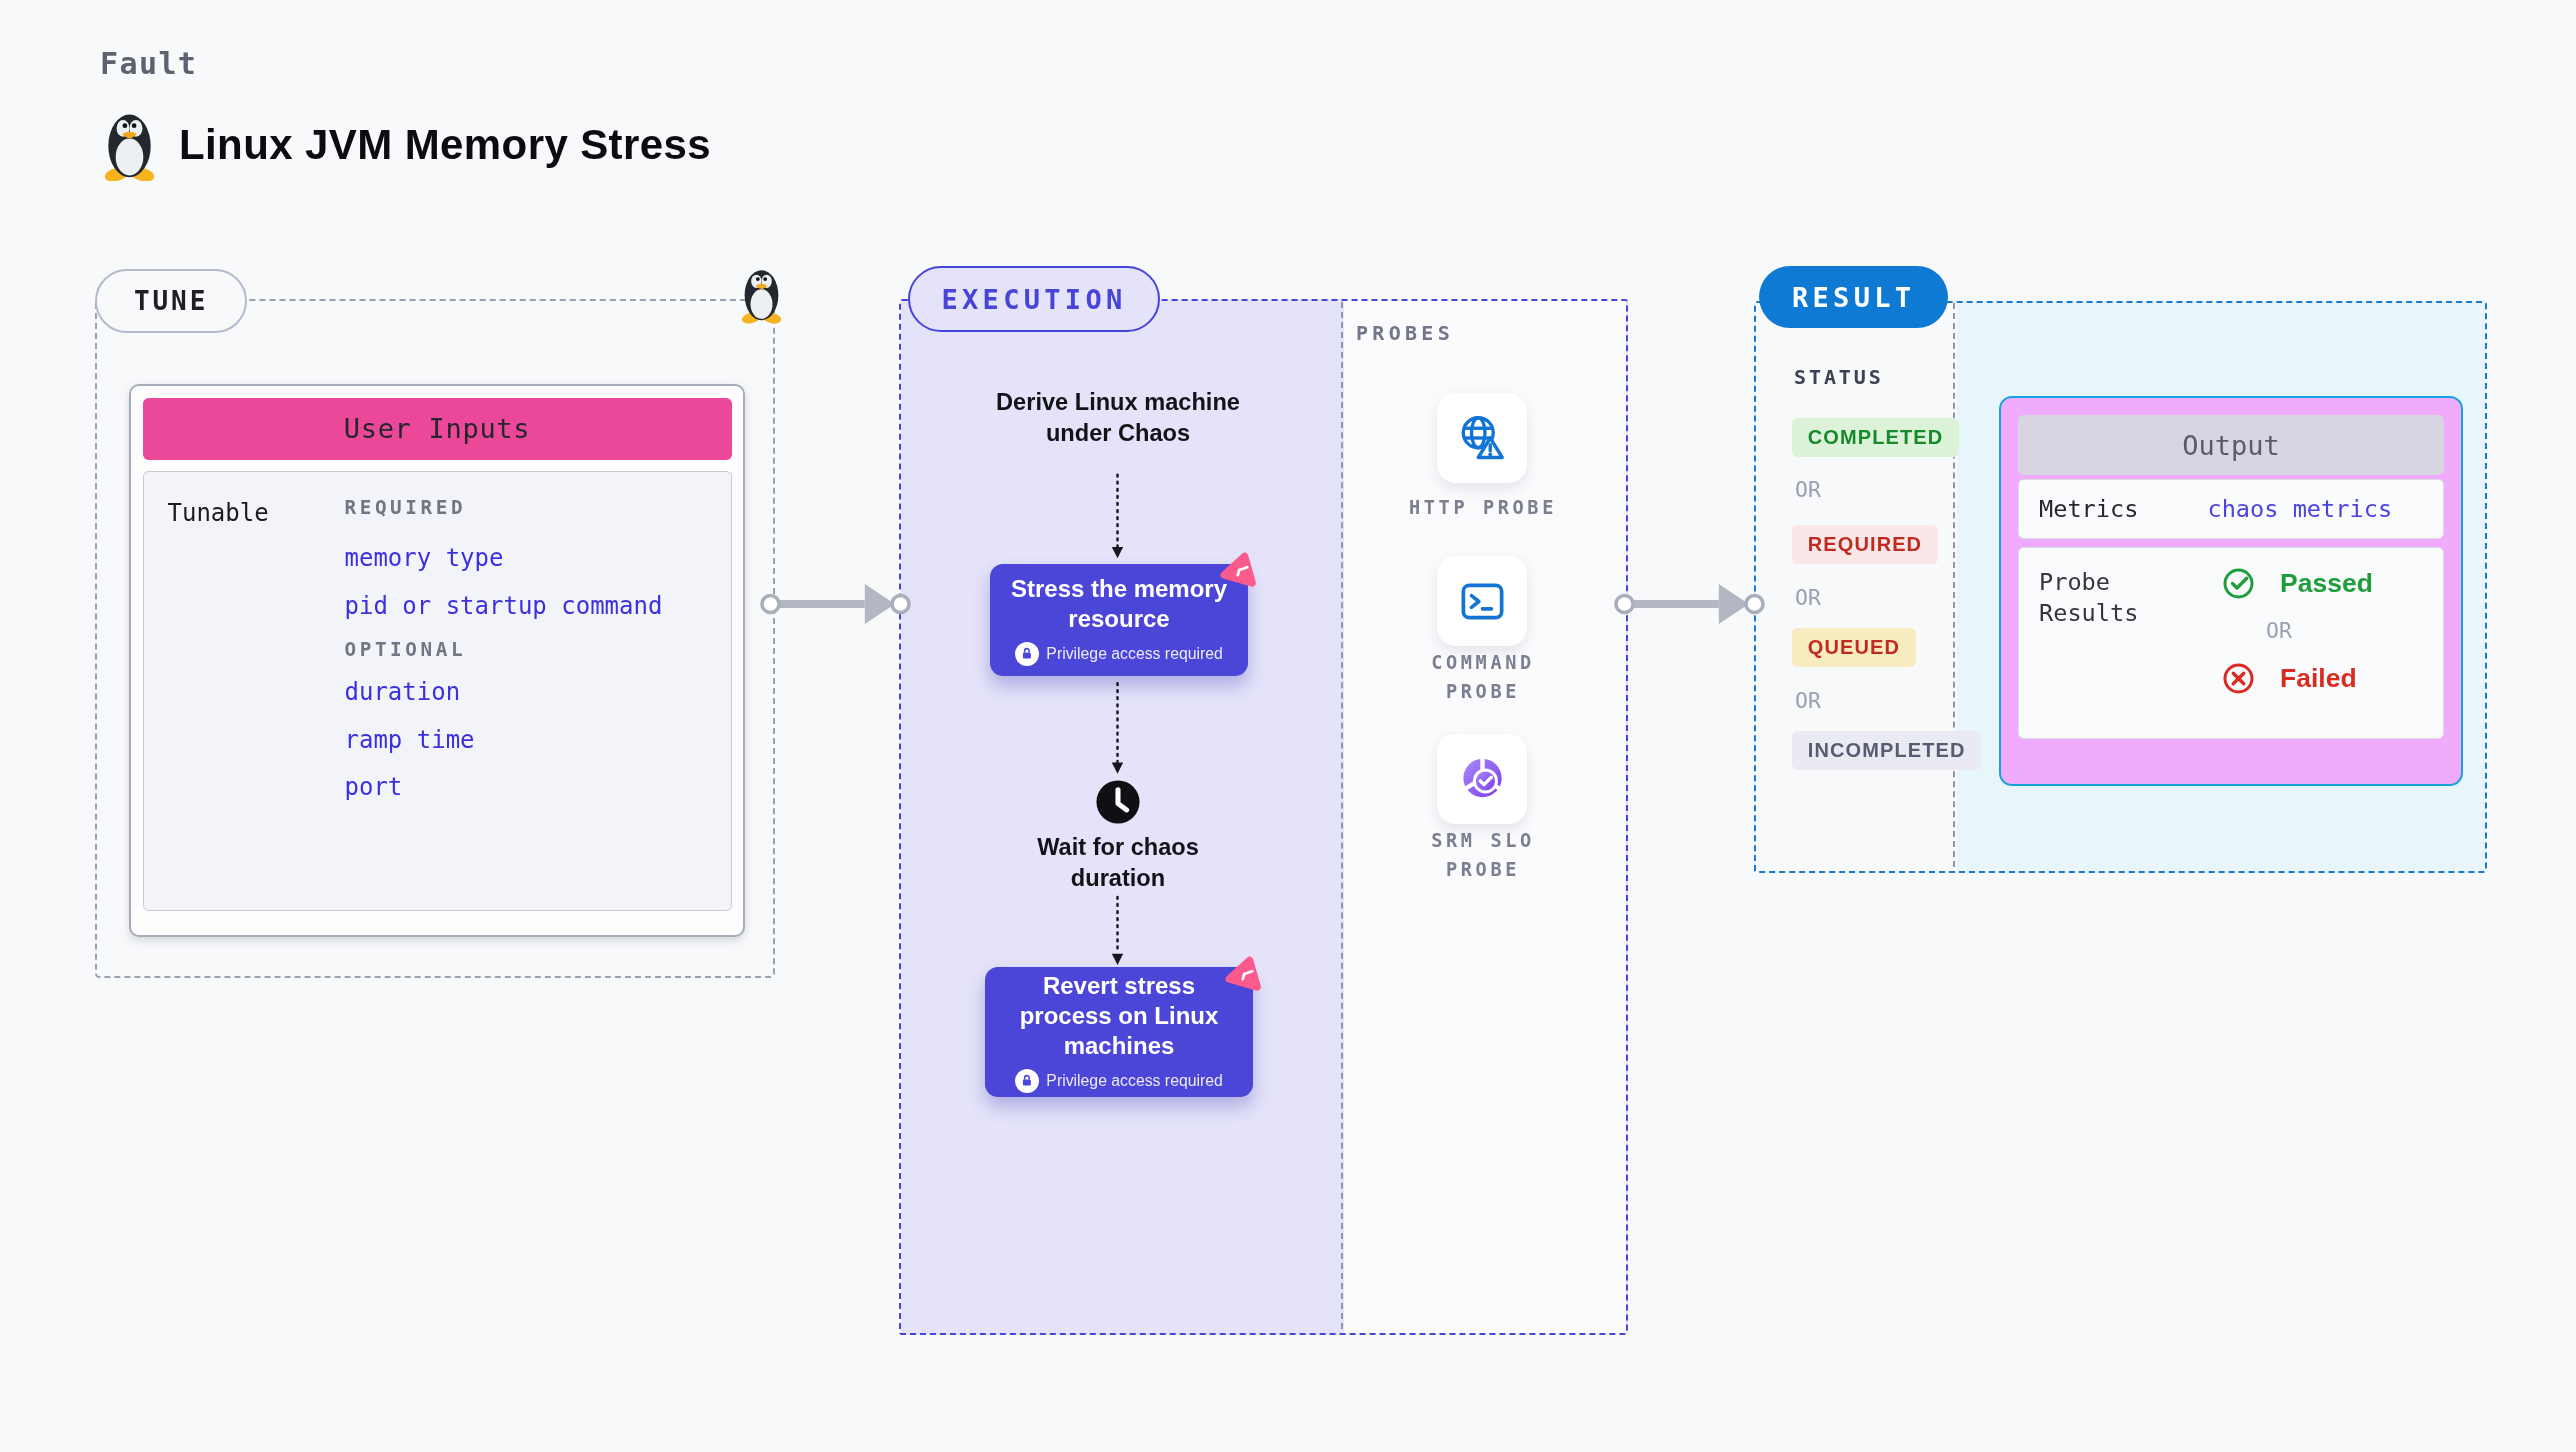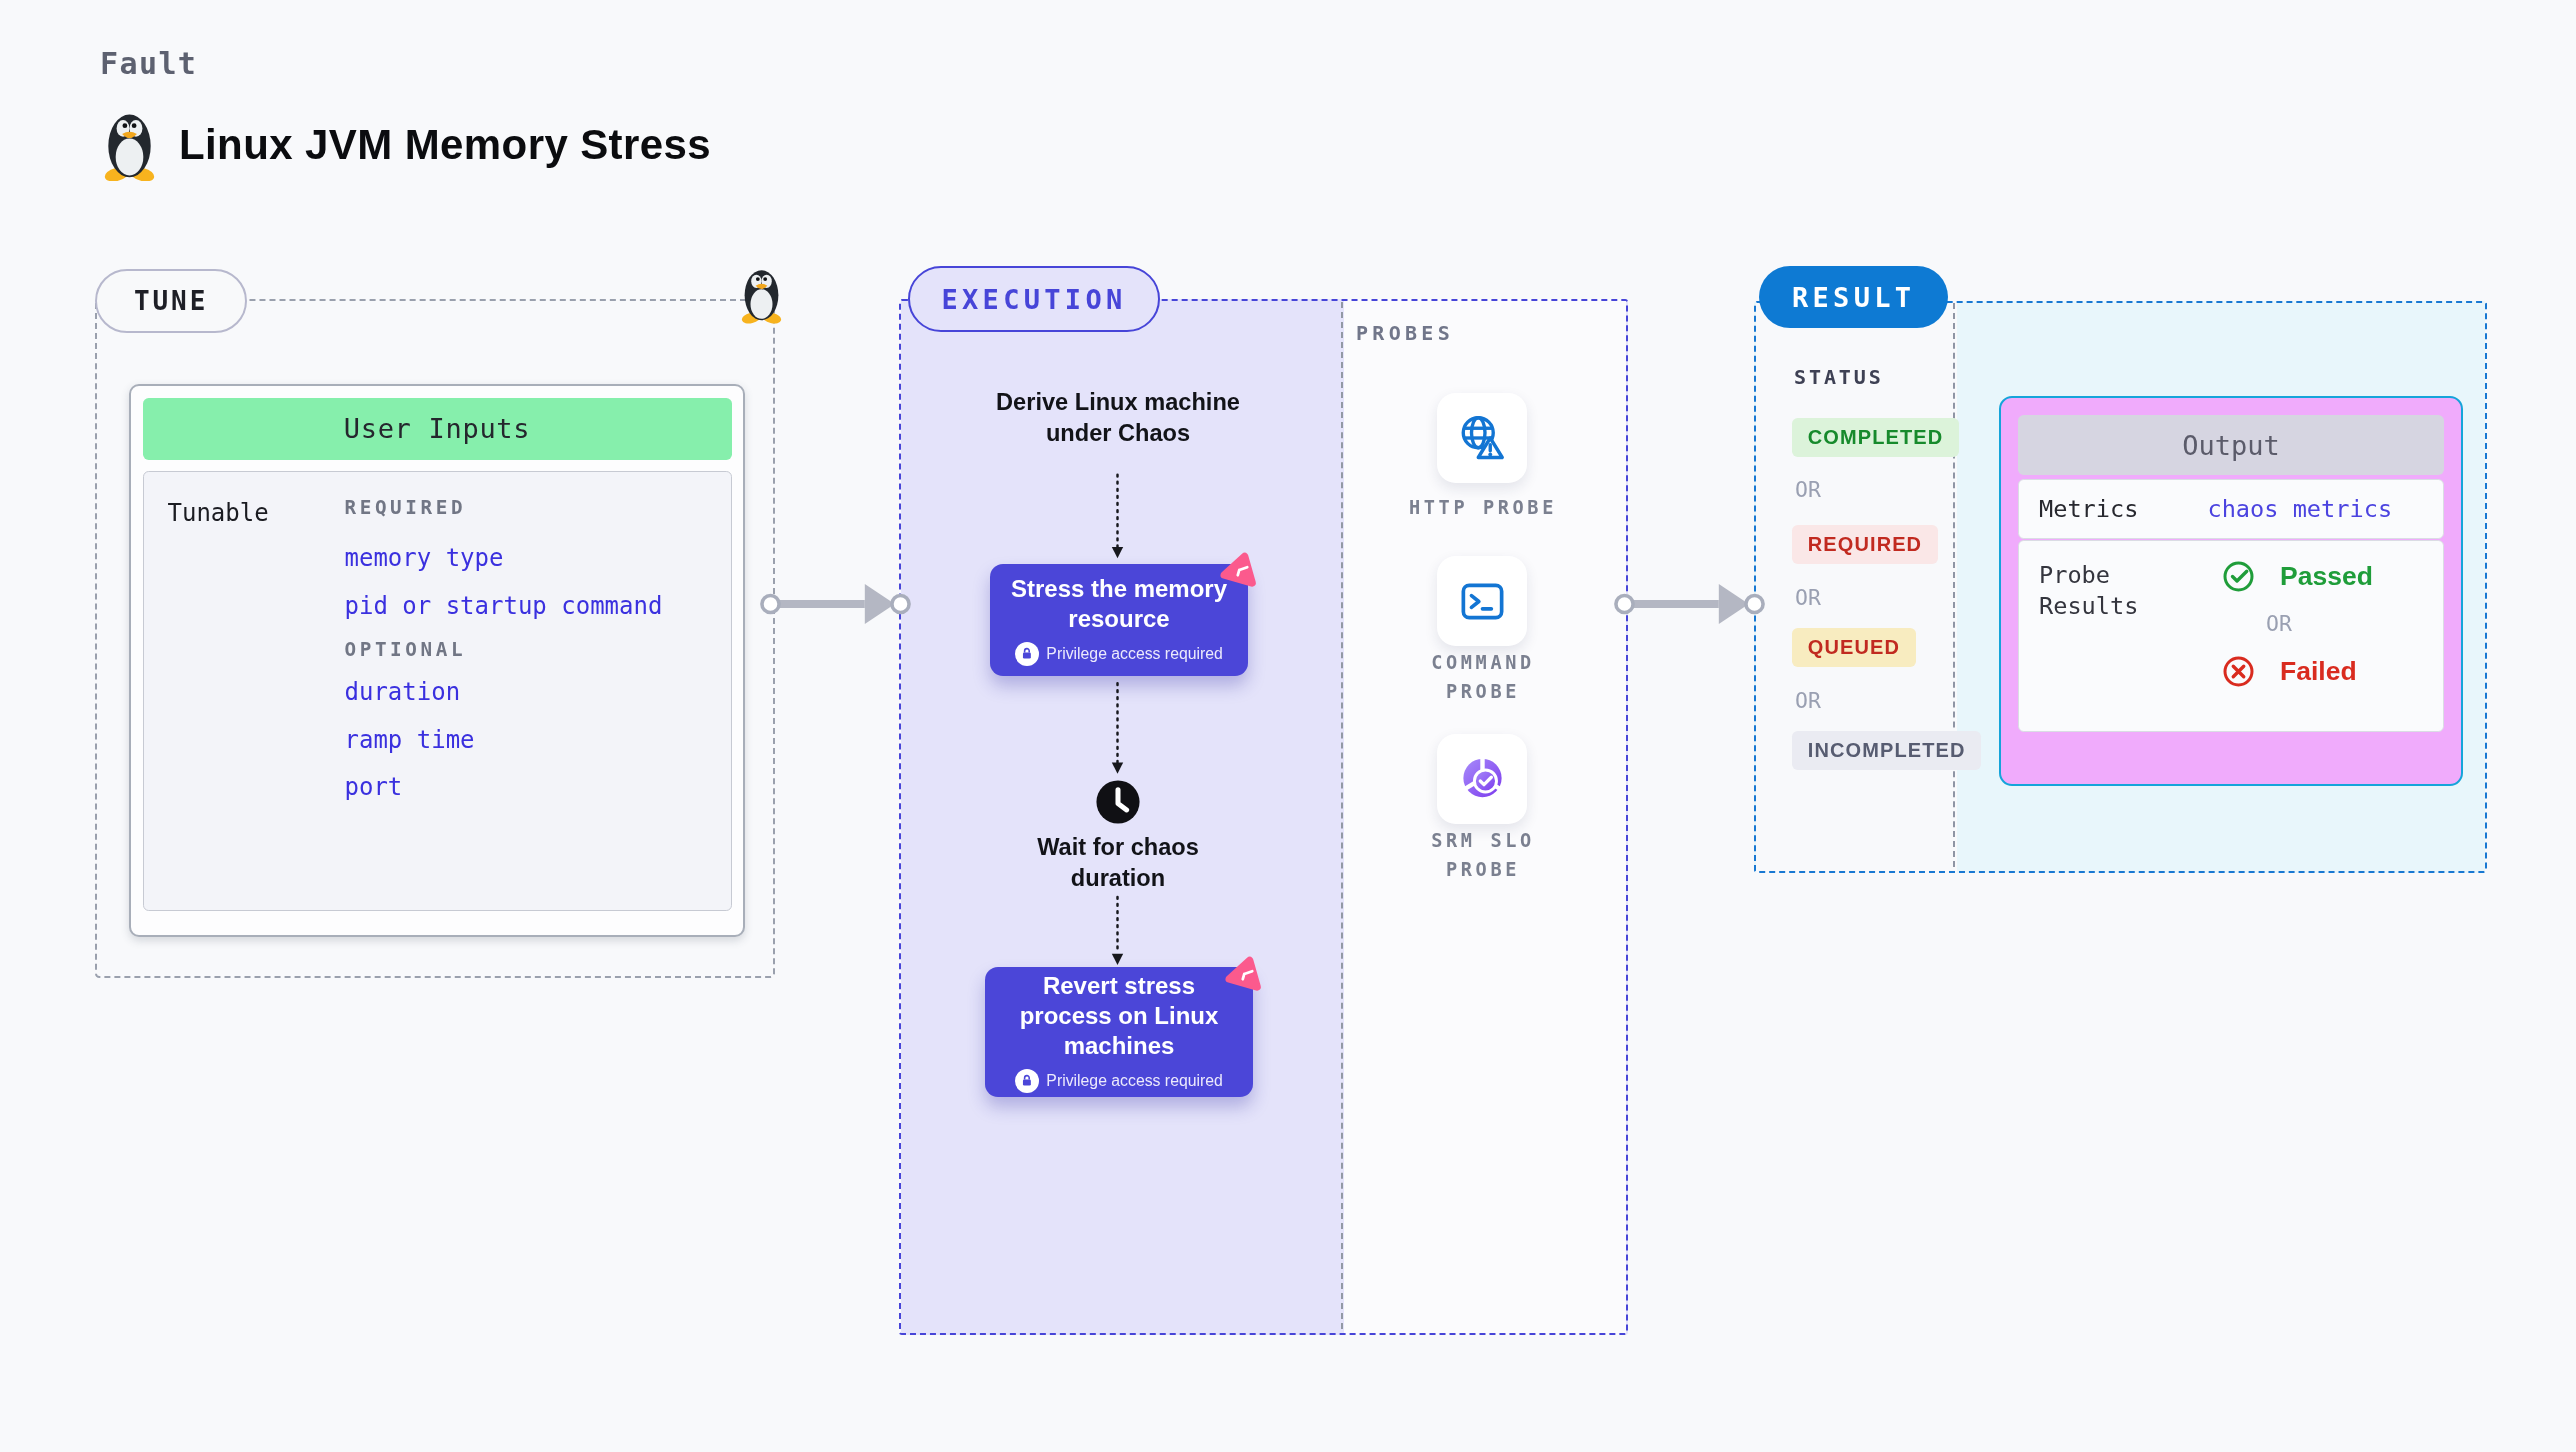--- a/index.html
+++ b/index.html
@@ -17,21 +17,21 @@
   
   .pill{display:flex;align-items:center;justify-content:center;border-radius:716px;font-weight:bold;z-index:6;}
 
   
   .tune-box{left:95px;top:299px;width:676px;height:675px;border:2.1px dashed #9aa0ad;border-radius:4.3px;}
   .tune-pill{left:95px;top:269px;height:60px;padding:0 37px;background:#f8f9fa;border:2.1px solid #b7b8cd;
              font-size:26px;color:#1e1f26;letter-spacing:2.9px;}
   .corner-penguin{left:738px;top:265px;z-index:7;}
   .ui-card{left:129px;top:384px;width:616px;height:553px;background:#fdfdfe;border:2.1px solid #a8aeb9;
            border-radius:10px;box-shadow:0 3.6px 8.6px rgba(60,70,90,.18);padding:11.5px;box-sizing:border-box;}
-  .ui-header{height:62px;background:#86efac;border-radius:5.7px;display:flex;align-items:center;justify-content:center;
+  .ui-header{height:62px;background:#ec4899;border-radius:5.7px;display:flex;align-items:center;justify-content:center;
              font-size:27px;color:#25262d;letter-spacing:0.7px;}
   .ui-list{position:relative;margin-top:11.5px;height:438px;background:#f3f4f9;border:1.4px solid #c7cad3;border-radius:5.7px;}
   .tunable-label{left:24px;top:27px;font-size:24px;color:#1b1c22;}
   .grp-head{left:201px;font-size:19.3px;font-weight:bold;color:#717685;letter-spacing:3.6px;}
   .tune-item{left:201px;font-size:24px;color:#3a30df;}
 
   
   .connector{z-index:8;}
   .dotarrow{z-index:5;}
 
@@ -72,21 +72,21 @@
 
   
   .output-card{left:1999px;top:396px;width:464px;height:390px;background:#f0abfc;border:2.9px solid #15a4da;
                border-radius:13px;padding:17px;box-sizing:border-box;z-index:3;}
   .output-header{height:60px;background:#d6d5e1;border-radius:5.7px;display:flex;align-items:center;justify-content:center;
                  font-size:27px;color:#5b5b6a;}
   .out-row{background:#fafbfd;border:1.4px solid #dadce4;border-radius:5.7px;box-sizing:border-box;}
   .metrics-row{margin-top:4px;height:60px;display:flex;align-items:center;padding:0 20px;}
   .metrics-label{font-size:23.6px;color:#27282f;}
   .metrics-value{font-size:23.6px;color:#4b43e0;margin-left:69px;}
-  .probe-row{margin-top:1px;height:192px;display:flex;padding:18.6px 20px;}
+  .probe-row{margin-top:8px;height:192px;display:flex;padding:18.6px 20px;}
   .pr-label{font-size:23.6px;color:#34353e;line-height:1.35;width:143px;}
   .pr-col{display:flex;flex-direction:column;gap:18.6px;margin-left:40px;}
   .pr-line{display:flex;align-items:center;gap:25px;}
   .passed-text{font-size:26.5px;font-weight:bold;color:#1f9d3a;}
   .failed-text{font-size:26.5px;font-weight:bold;color:#d92b1f;}
   .pr-or{margin-left:44px;}
 </style>
 </head>
 <body>
 

